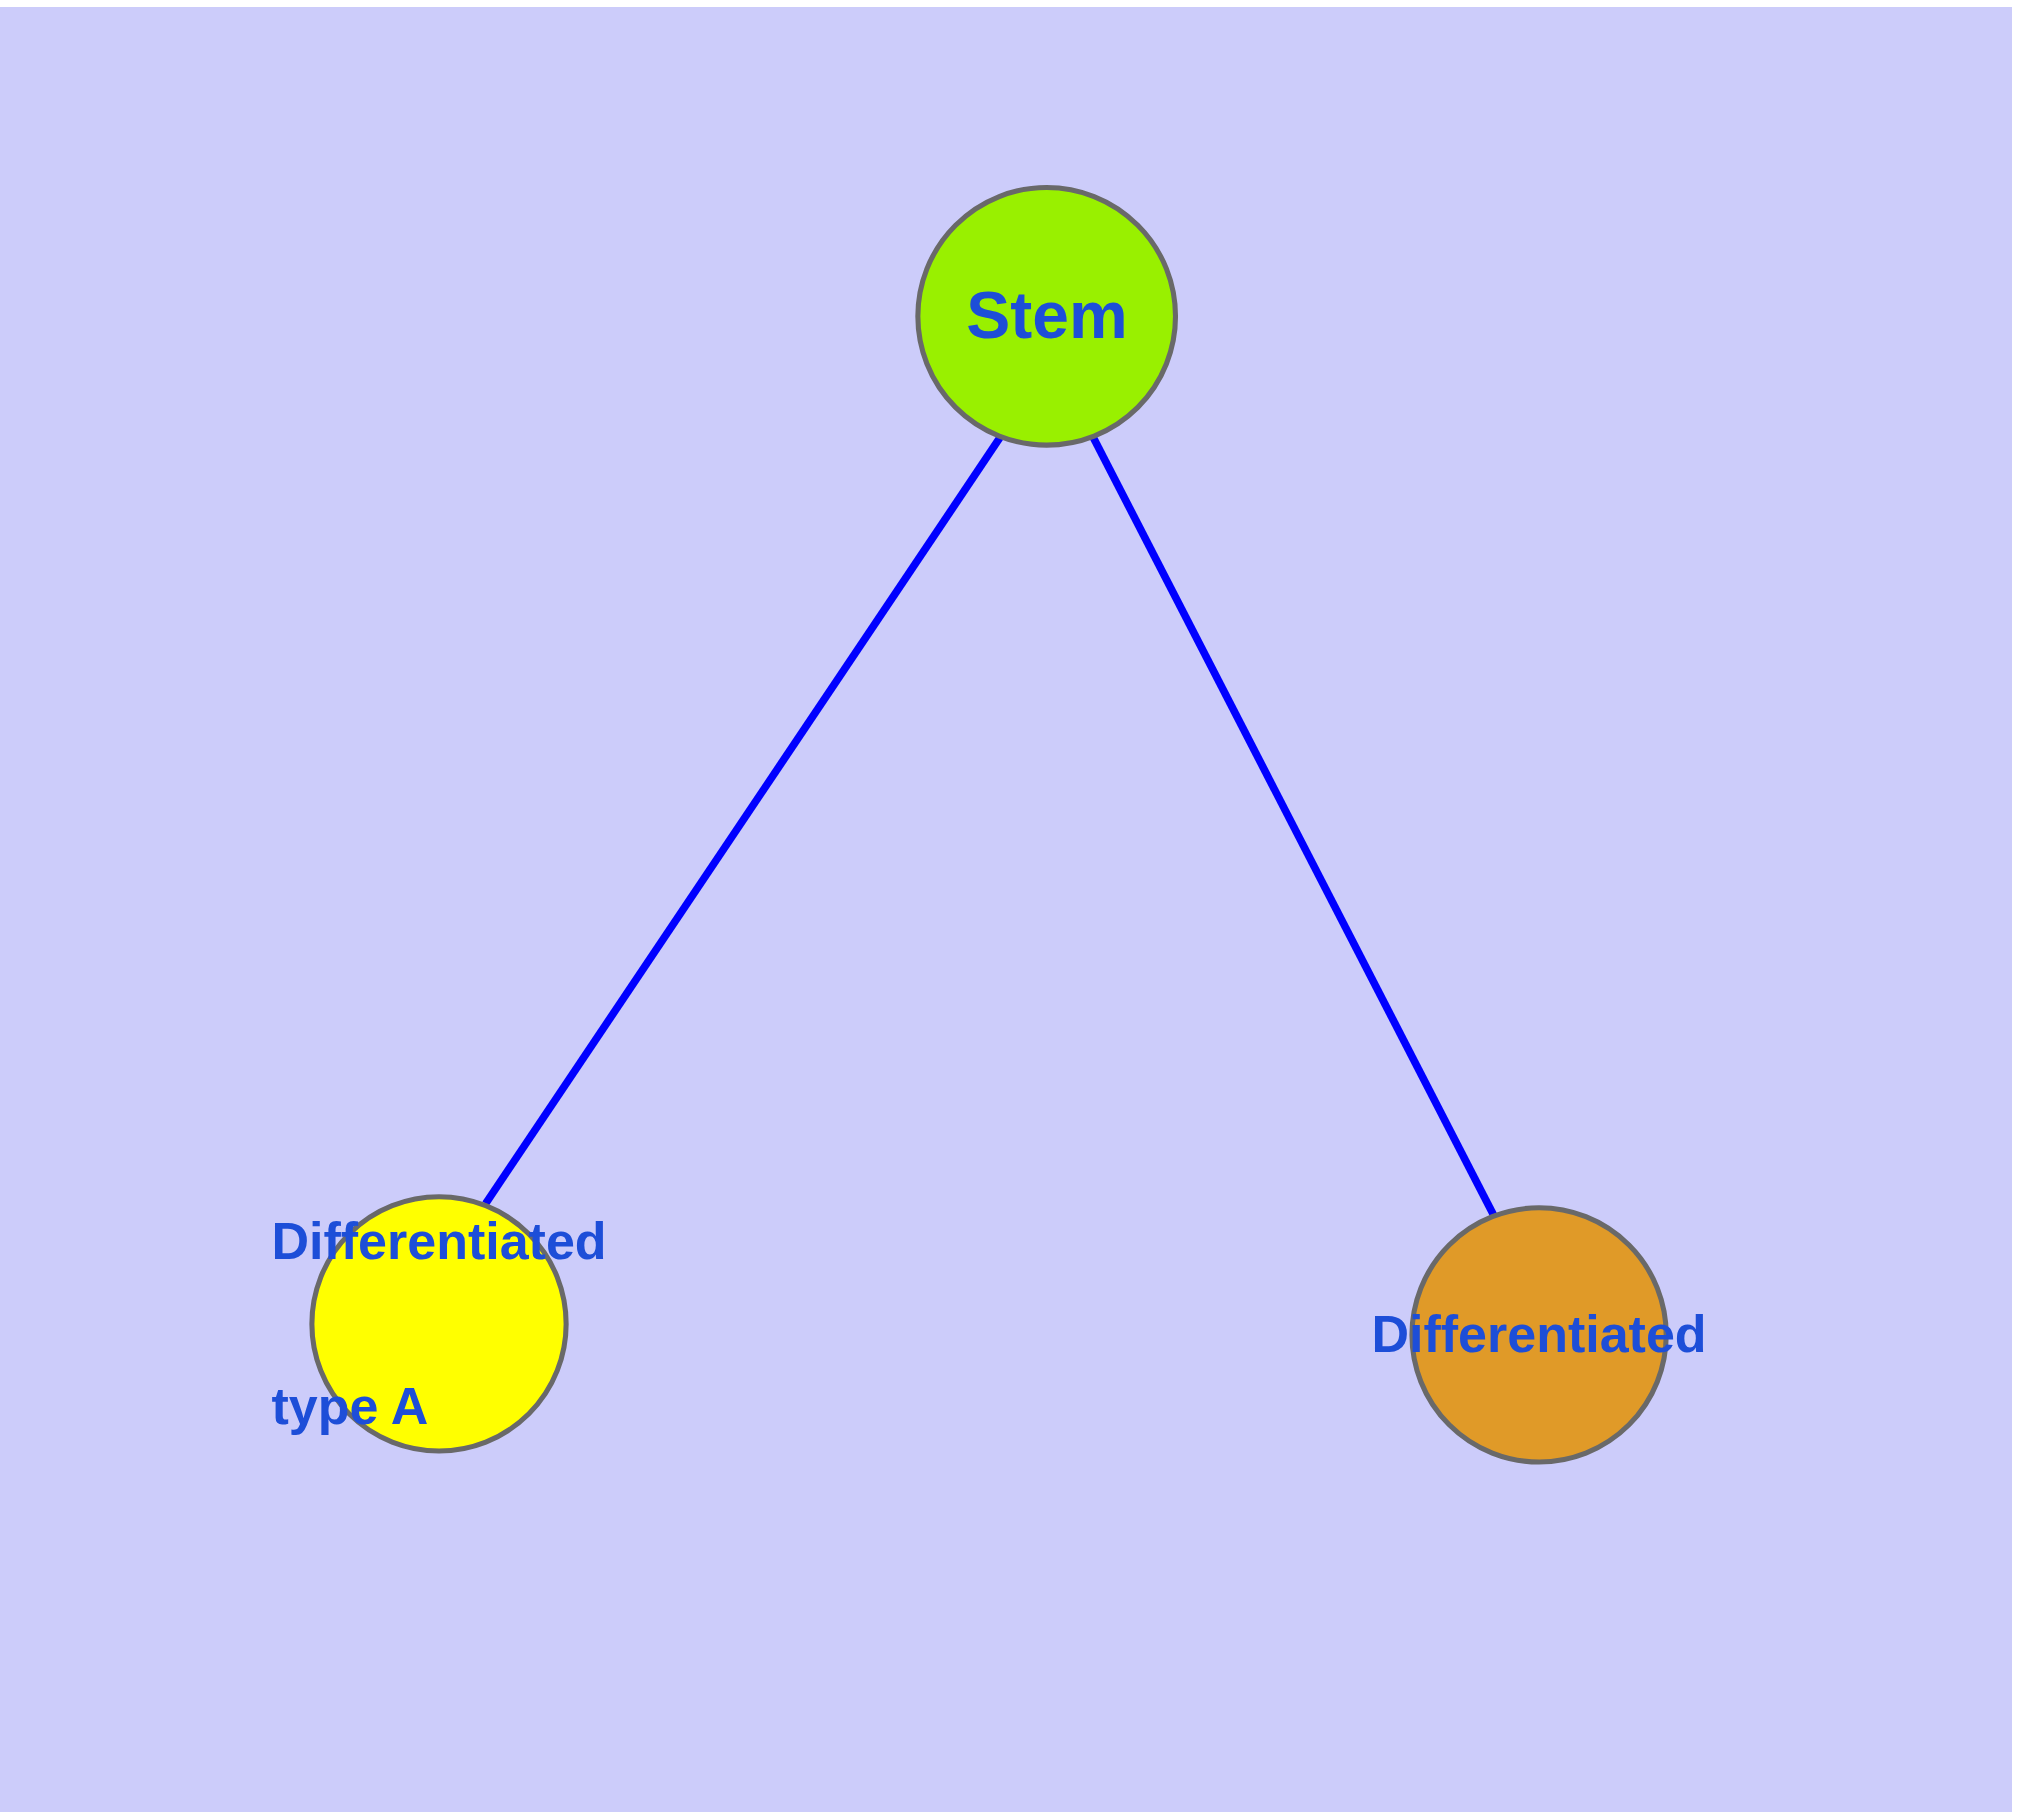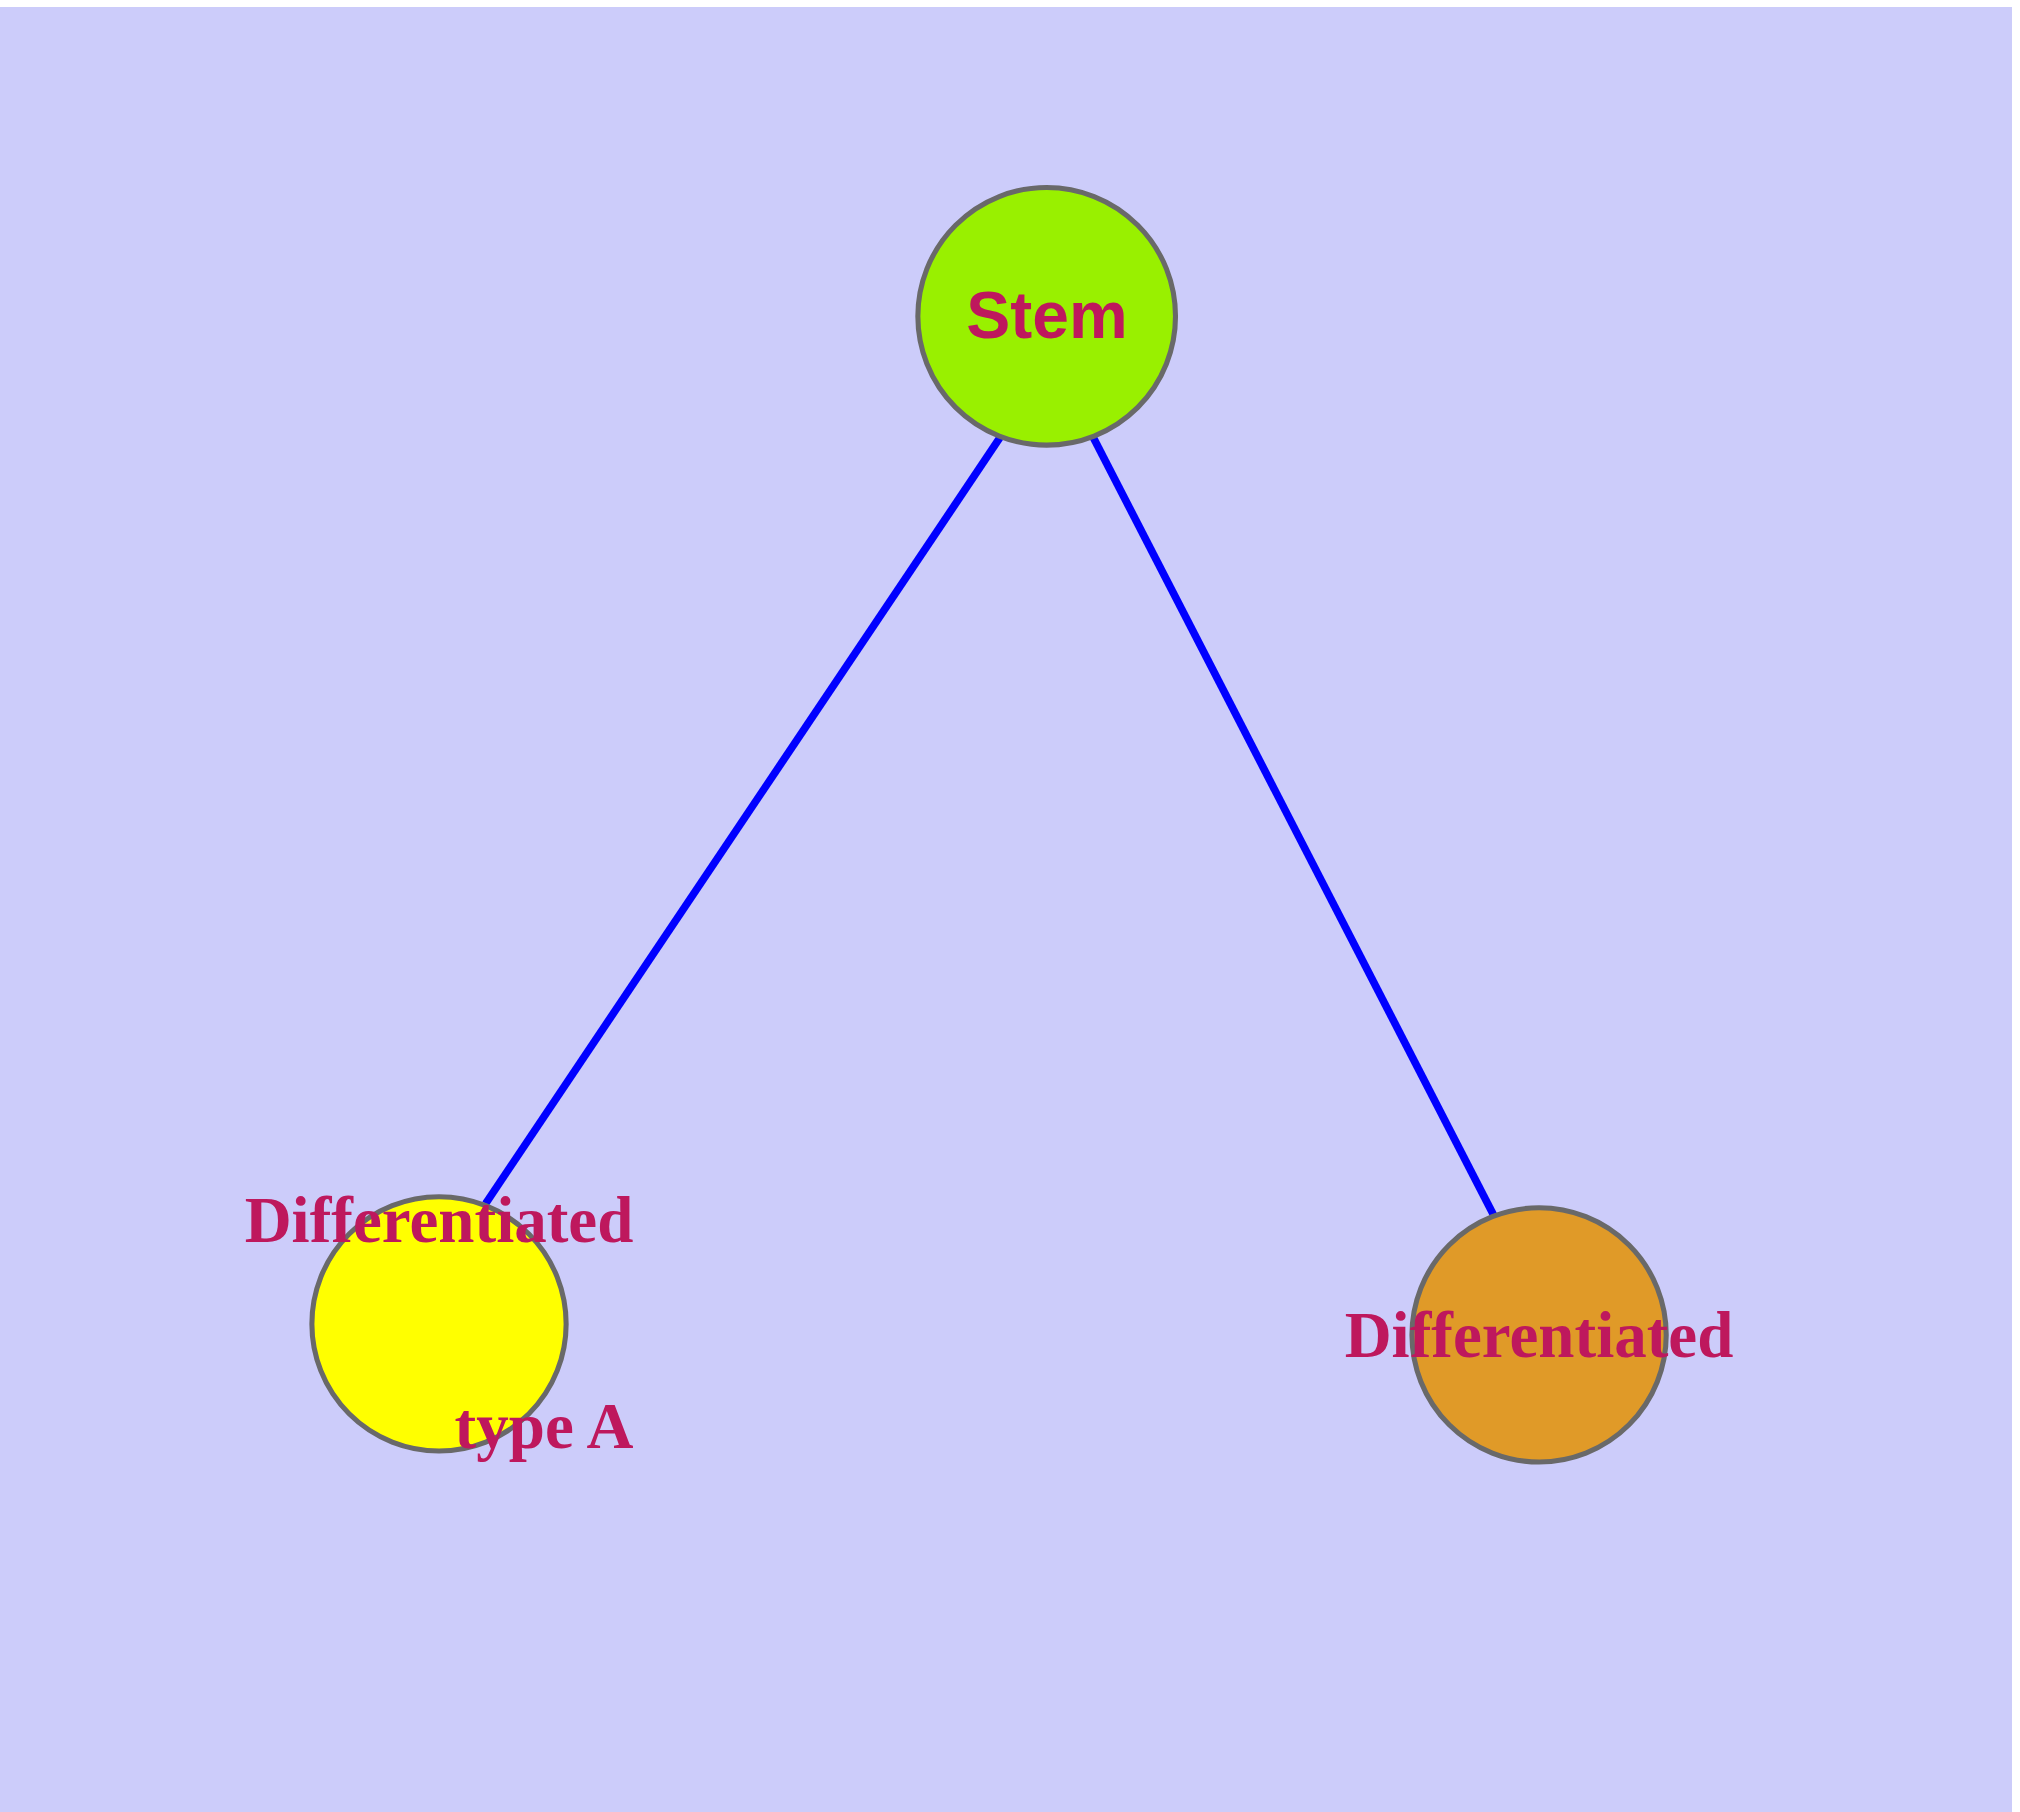--- a/index.html
+++ b/index.html
@@ -26,34 +26,33 @@
   #graph-svg {
     position: absolute;
     left: 0;
     top: 0;
     width: 100%;
     height: 100%;
     display: block;
   }
   .node-label {
     position: absolute;
-    text-align: right;
+    text-align: left;
     font-weight: bold;
-    color: #be185d;
+    color: #1d4ed8;
     line-height: 1.06;
     white-space: pre;
     transform: translate(-50%, -50%);
     pointer-events: none;
   }
   .label-stem {
     font-size: 66px;
   }
   .label-diff {
-    font-size: 65px;
-    font-family: Liberation Serif, serif;
+    font-size: 52px;
   }
 </style>
 </head>
 <body>
 
 <div id="canvas">
   <div id="plot-area">
 
     <svg id="graph-svg" viewBox="0 0 2374 2130" preserveAspectRatio="none">
       <g>

